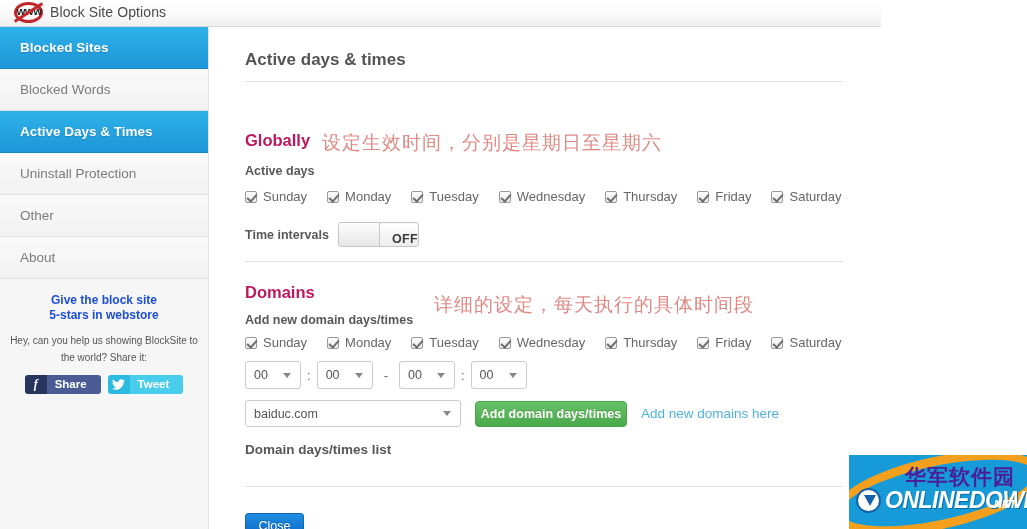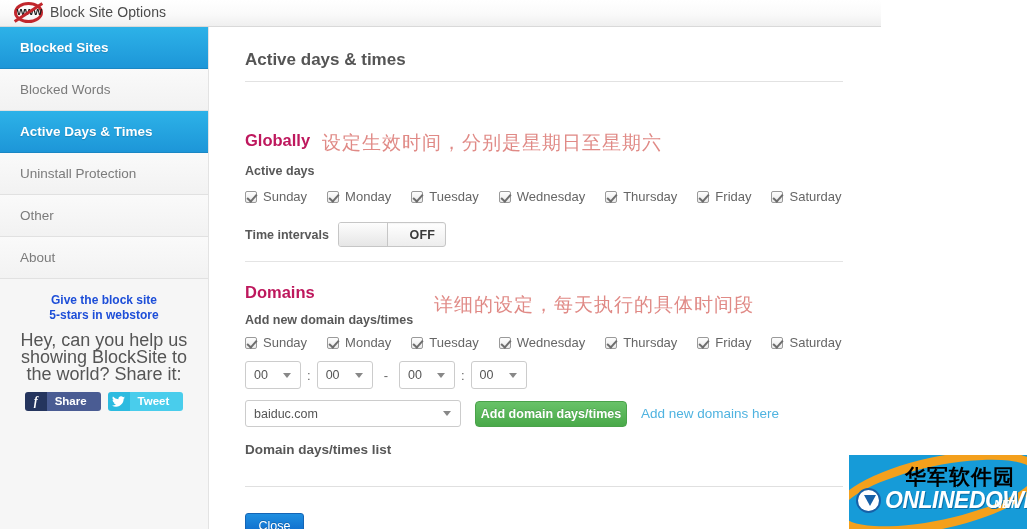--- a/index.html
+++ b/index.html
@@ -110,21 +110,21 @@
     display: block;
     color: #1d4ed8;
     font-size: 12px;
     font-weight: bold;
     line-height: 15px;
     text-decoration: none;
     cursor: pointer;
   }
   #promo-text {
     margin-top: 9px;
-    font-size: 18px;
+    font-size: 10px;
     color: #555555;
     line-height: 17px;
   }
   #share-row {
     margin-top: 9px;
     display: flex;
     justify-content: center;
     gap: 7px;
   }
   .share-btn {
@@ -201,26 +201,26 @@
 
   
   #globally-head   { position: absolute; left: 35px; top: 104px; }
   #annot-1         { position: absolute; left: 112px; top: 103px; }
   #activedays-lbl  { position: absolute; left: 35px; top: 137px; }
   #days-row-1      { position: absolute; left: 35px; top: 162px; }
   #timeintervals   { position: absolute; left: 35px; top: 195px; display:flex; align-items:center; }
   #ti-label        { font-size: 12.5px; font-weight: bold; color: #585858; margin-right: 9px; }
 
   .toggle {
-    width: 108px; height: 25px;
+    width: 81px; height: 25px;
     border: 1px solid #c6c6c6;
     border-radius: 3px;
     background: linear-gradient(to bottom,#ffffff 0%, #ededed 100%);
     display: flex;
-    align-items: center;
+    align-items: flex-end;
     cursor: pointer;
     box-sizing: border-box;
     box-shadow: inset 0 1px 1px rgba(0,0,0,0.04);
     gap: 12px;
   }
   .toggle .knob {
     width: 48px; height: 23px;
     background: linear-gradient(to bottom,#fdfdfd 0%, #e6e6e6 100%);
     border-right: 1px solid #c6c6c6;
     border-radius: 2px 0 0 2px;
@@ -370,21 +370,21 @@
     border: 9px solid #f4a01c;
     border-radius: 50%;
     transform: rotate(-12deg);
     box-sizing: border-box;
   }
   #wm-cn {
     position: absolute;
     left: 56px; top: 8px;
     font-size: 21px;
     font-weight: bold;
-    color: #000000;
+    color: #4c1d95;
     font-family: "DejaVu Sans", sans-serif;
     letter-spacing: 1px;
     white-space: nowrap;
   }
   #wm-en {
     position: absolute;
     left: 36px; top: 32px;
     font-size: 23px;
     font-weight: bold;
     font-style: italic;

